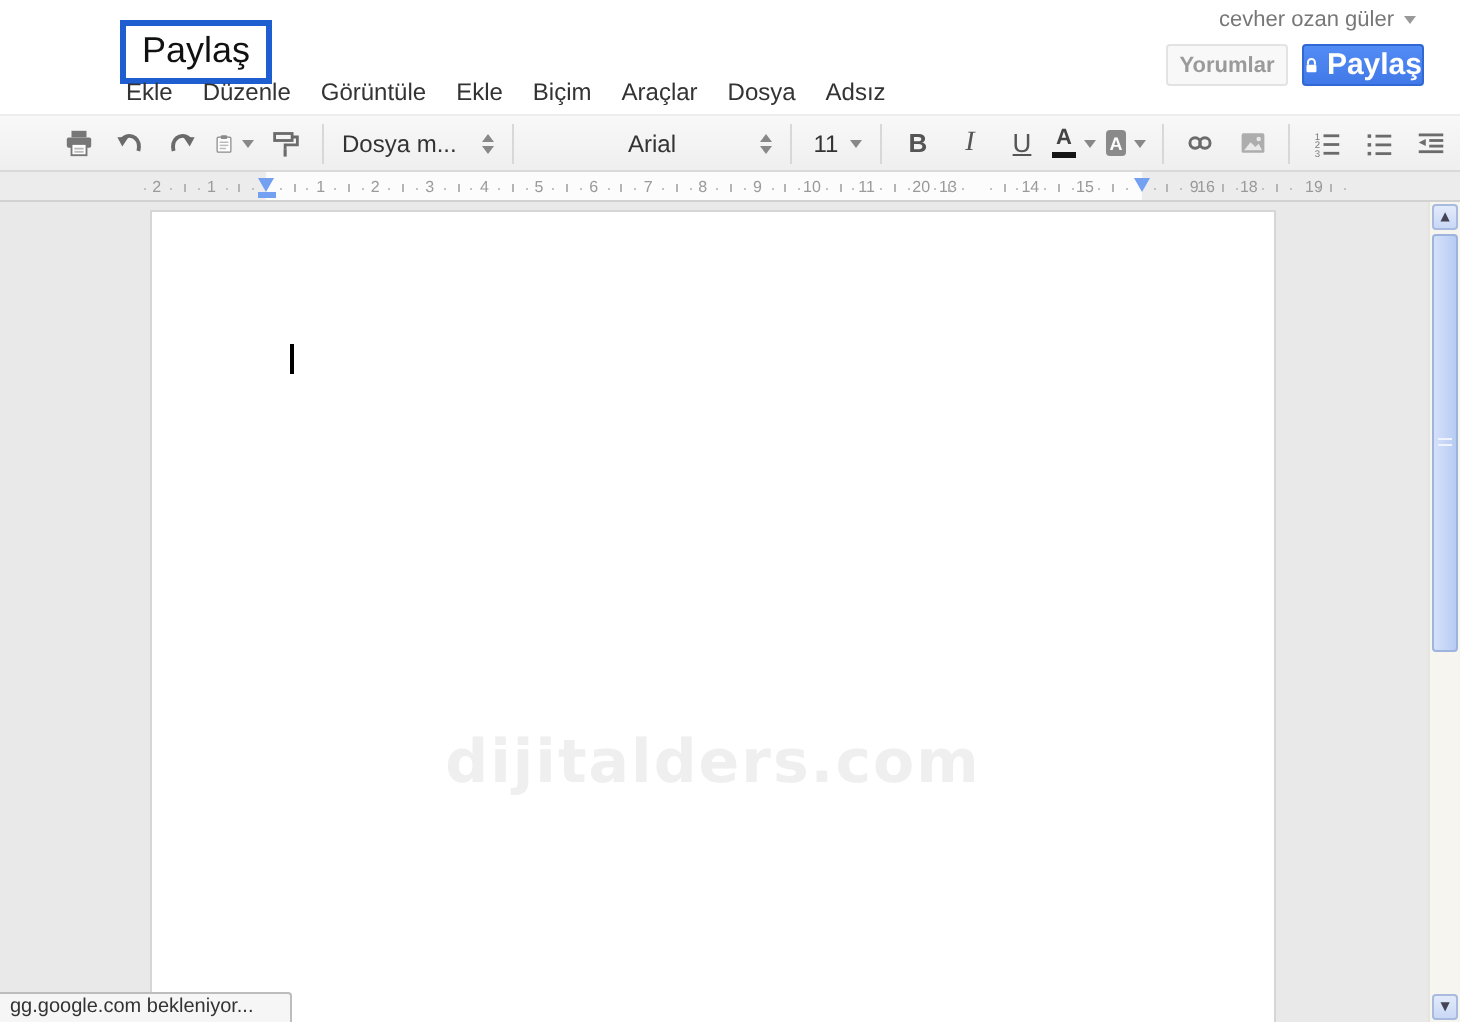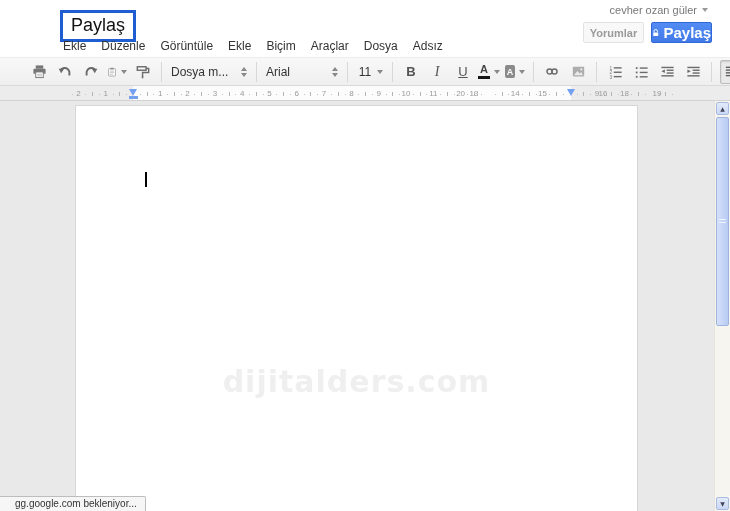--- a/index.html
+++ b/index.html
@@ -28,21 +28,21 @@
   .toolbar{position:absolute;top:57px;left:0;right:0;height:29px;box-sizing:border-box;
       background:linear-gradient(#f8f8f8,#efefef);border-top:1px solid #ededed;border-bottom:1px solid #d9d9d9;
       display:flex;align-items:center;padding-left:26px;}
   .tbtn{height:22px;min-width:20px;display:flex;align-items:center;justify-content:center;
         margin:0 3px;border-radius:2px;}
   .tbtn.active{border:1px solid #bcbcbc;background:#e9e9e9;box-shadow:inset 0 1px 2px rgba(0,0,0,.12);}
   .sep{width:1px;height:20px;background:#d8d8d8;margin:0 5px;flex:none;}
   .dd{display:flex;align-items:center;margin:0 4px;font-size:12px;color:#333;}
   .dd-label{white-space:nowrap;}
   .dd-styles .dd-label{width:66px;}
-  .dd-font .dd-label{width:62px;}
+  .dd-font .dd-label{width:62px;margin-left:48px;}
   .dd-size .dd-label{width:16px;text-align:center;}
   .spinner{display:flex;flex-direction:column;align-items:center;margin-left:4px;}
   .tri-up{width:0;height:0;border-left:3px solid transparent;border-right:3px solid transparent;
           border-bottom:4px solid #888;margin-bottom:2px;}
   .tri-down{width:0;height:0;border-left:3px solid transparent;border-right:3px solid transparent;
             border-top:4px solid #888;}
   .caret{width:0;height:0;border-left:3.5px solid transparent;border-right:3.5px solid transparent;
          border-top:4px solid #888;margin-left:4px;}
   .letter-b{font-weight:bold;font-size:13px;color:#555;}
   .letter-i{font-style:italic;font-family:"Liberation Serif",serif;font-size:14px;color:#555;}
@@ -80,21 +80,21 @@
   .scroll-btn .glyph{font-family:"DejaVu Sans",sans-serif;font-size:6px;color:#445;line-height:6px;}
   .scroll-up{top:1px;}
   .scroll-down{bottom:1px;}
   .scroll-thumb{position:absolute;left:1px;top:16px;width:13px;height:209px;box-sizing:border-box;
         background:linear-gradient(90deg,#d5e1fa,#b7cbf3);border:1px solid #9fb4dd;border-radius:2px;}
   .grip{position:absolute;left:2px;width:7px;height:1px;background:#eef3fd;}
 
   
   .status{position:absolute;left:0;bottom:0;width:146px;height:15px;box-sizing:border-box;z-index:9;
         background:#f6f6f6;border:1px solid #bdbdbd;border-left:none;border-bottom:none;border-top-right-radius:2px;
-        font-size:10px;color:#333;line-height:14px;padding:0 15px;white-space:nowrap;overflow:hidden;}
+        font-size:10px;color:#333;line-height:14px;padding:0 5px;white-space:nowrap;overflow:hidden;}
 </style>
 </head>
 <body>
 
 <div class="screen">
 
   <div class="user-row">
     <span>cevher ozan güler</span>
     <span class="user-caret"></span>
   </div>

